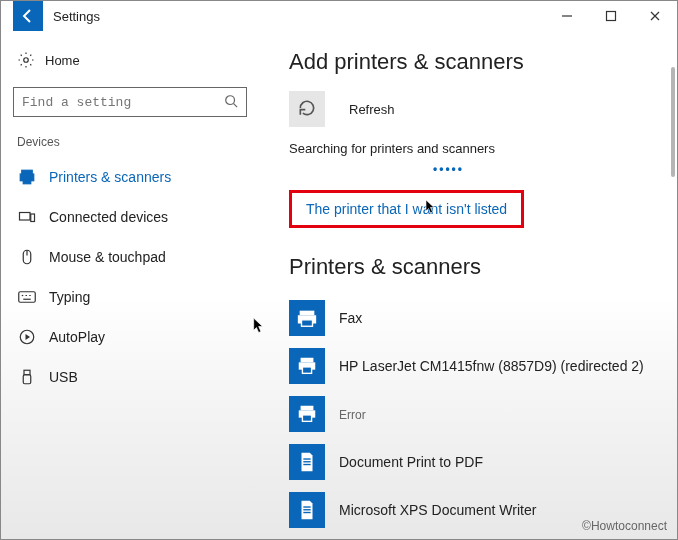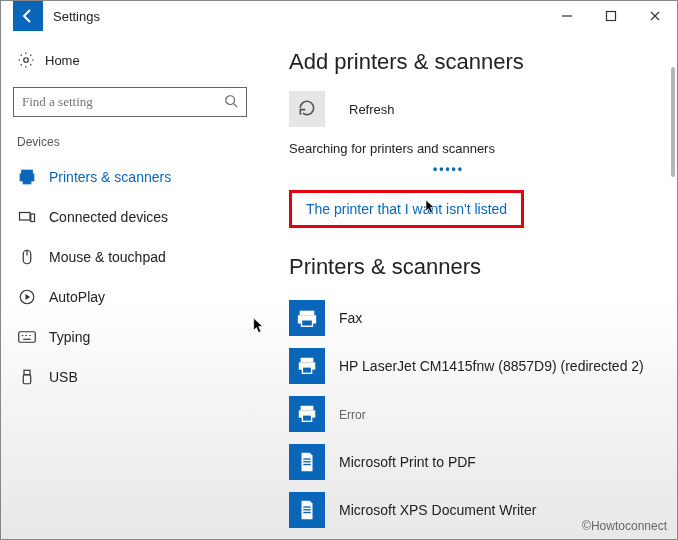--- a/index.html
+++ b/index.html
@@ -63,21 +63,21 @@
     margin-top: 12px;
     border: 1px solid #666;
     height: 30px;
     display: flex; align-items: center;
     padding: 0 8px;
     background: #fff;
   }
   .search-box input {
     border: none; outline: none; flex: 1;
     font-size: 13px; color: #4c1d95; background: transparent;
-    font-family: Liberation Serif, serif;
+    font-family: Liberation Mono, monospace;
   }
   .section-label {
     margin-top: 18px;
     font-size: 12px;
     color: #555;
     padding: 0 4px;
   }
   .nav {
     margin-top: 8px;
   }
@@ -241,42 +241,42 @@
           <span class="ico">
             <svg width="18" height="18" viewBox="0 0 24 24" fill="none" stroke="#333" stroke-width="1.6">
                 <rect x="7" y="3" width="10" height="18" rx="5"></rect>
                 <line x1="12" y1="3" x2="12" y2="10"></line>
               </svg>
           </span>
           <span>Mouse &amp; touchpad</span>
         </div>
         <div class="nav-item">
           <span class="ico">
-            <svg width="18" height="18" viewBox="0 0 24 24" fill="none" stroke="#333" stroke-width="1.6">
-                <circle cx="12" cy="12" r="9"></circle>
-                <path d="M10 8l6 4-6 4z" fill="#333" stroke="none"></path>
-              </svg>
-          </span>
-          <span>AutoPlay</span>
-        </div>
-        <div class="nav-item">
-          <span class="ico">
             <svg width="18" height="14" viewBox="0 0 24 16" fill="none" stroke="#333" stroke-width="1.6">
                 <rect x="1" y="1" width="22" height="14" rx="2"></rect>
                 <line x1="5" y1="6" x2="7" y2="6"></line>
                 <line x1="10" y1="6" x2="12" y2="6"></line>
                 <line x1="15" y1="6" x2="17" y2="6"></line>
                 <line x1="7" y1="11" x2="17" y2="11"></line>
               </svg>
           </span>
           <span>Typing</span>
         </div>
         <div class="nav-item">
           <span class="ico">
             <svg width="18" height="18" viewBox="0 0 24 24" fill="none" stroke="#333" stroke-width="1.6">
+                <circle cx="12" cy="12" r="9"></circle>
+                <path d="M10 8l6 4-6 4z" fill="#333" stroke="none"></path>
+              </svg>
+          </span>
+          <span>AutoPlay</span>
+        </div>
+        <div class="nav-item">
+          <span class="ico">
+            <svg width="18" height="18" viewBox="0 0 24 24" fill="none" stroke="#333" stroke-width="1.6">
                 <rect x="8" y="3" width="8" height="6"></rect>
                 <rect x="7" y="9" width="10" height="12" rx="2"></rect>
               </svg>
           </span>
           <span>USB</span>
         </div>
       </div>
     </div>
 
     <div class="content">
@@ -350,21 +350,21 @@
       <div class="printer-row">
         <div class="printer-ico">
           <svg width="22" height="22" viewBox="0 0 24 24" fill="#fff">
               <path d="M6 2h9l3 3v17H6z" fill="#fff"></path>
               <rect x="8" y="8" width="8" height="1.5" fill="#0a66b8"></rect>
               <rect x="8" y="11" width="8" height="1.5" fill="#0a66b8"></rect>
               <rect x="8" y="14" width="8" height="1.5" fill="#0a66b8"></rect>
             </svg>
         </div>
         <div>
-          <div class="printer-name">Microsoft Print to PDF</div>
+          <div class="printer-name">Document Print to PDF</div>
         </div>
       </div>
 
       <div class="printer-row">
         <div class="printer-ico">
           <svg width="22" height="22" viewBox="0 0 24 24" fill="#fff">
               <path d="M6 2h9l3 3v17H6z" fill="#fff"></path>
               <rect x="8" y="8" width="8" height="1.5" fill="#0a66b8"></rect>
               <rect x="8" y="11" width="8" height="1.5" fill="#0a66b8"></rect>
               <rect x="8" y="14" width="8" height="1.5" fill="#0a66b8"></rect>

